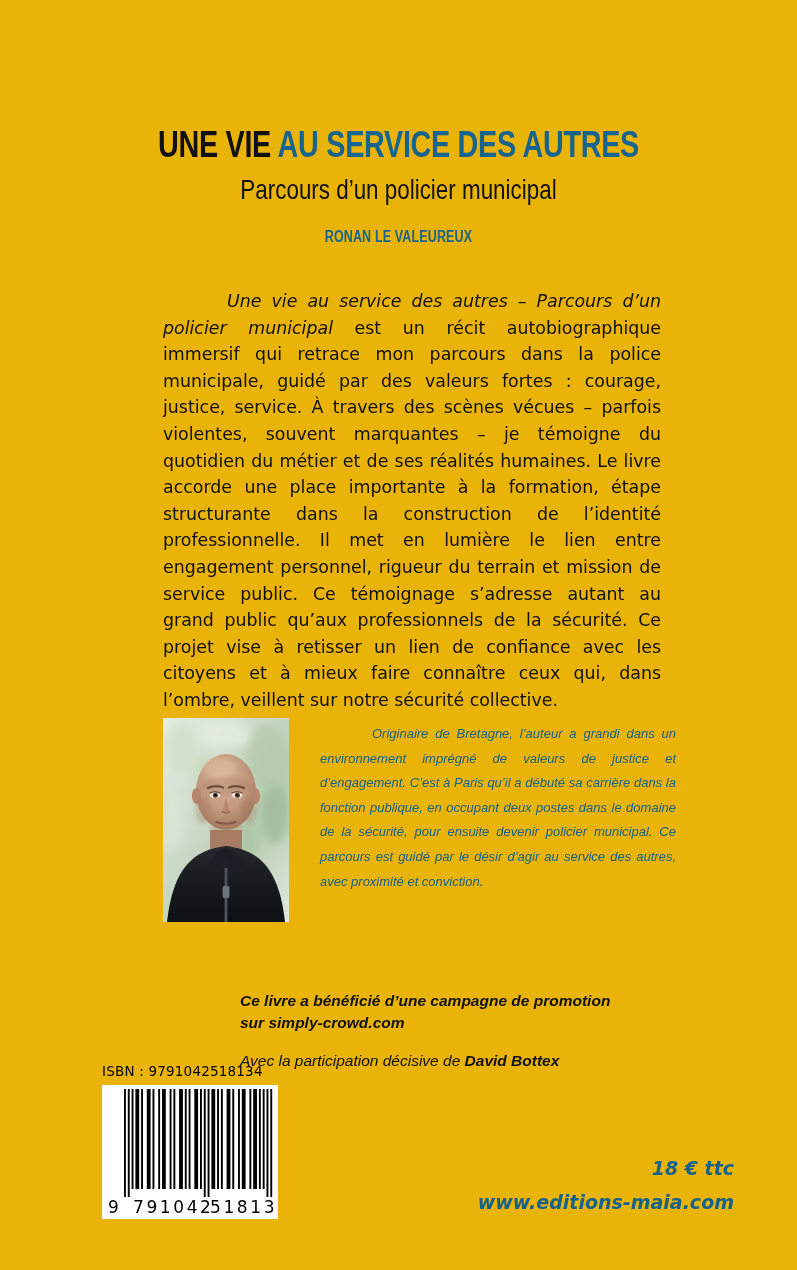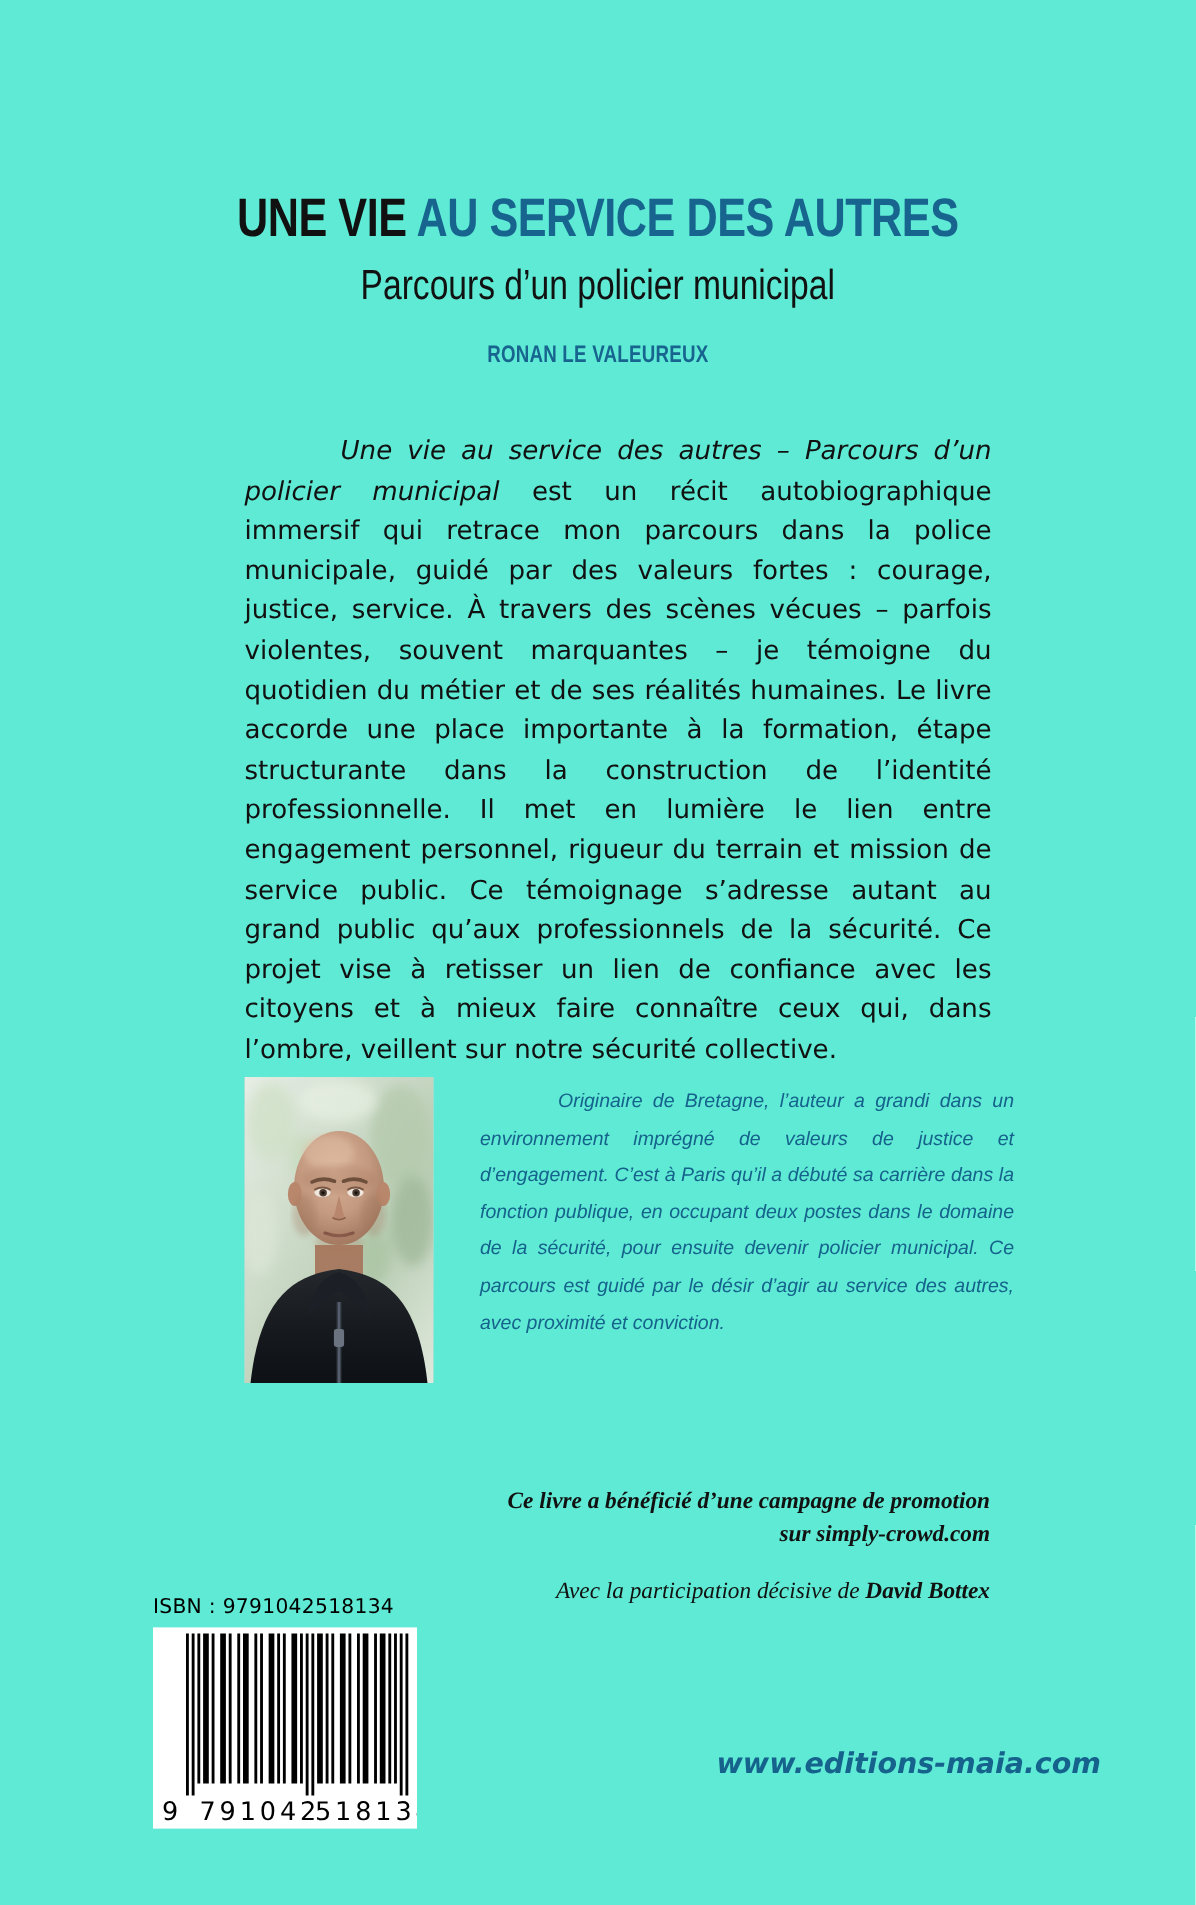--- a/index.html
+++ b/index.html
@@ -12,21 +12,21 @@
     height: 1270px;
     position: relative;
     font-family: "Liberation Sans", sans-serif;
     color: #000000;
     overflow: hidden;
   }
 
   .page {
     position: absolute;
     inset: 0;
-    background: #5eead4;
+    background: #eab308;
   }
 
   
   .title-block {
     position: absolute;
     left: 0;
     right: 0;
     top: 126px;
     text-align: center;
   }
@@ -121,22 +121,22 @@
     color: #15628c;
     text-indent: 52px;
   }
 
   
   .promo {
     position: absolute;
     right: 137px;
     top: 990px;
     width: 420px;
-    text-align: right;
-    font-family: Liberation Serif, serif;
+    text-align: left;
+    font-family: Liberation Sans, sans-serif;
     color: #111111;
   }
   .promo-campaign {
     font-weight: 700;
     font-style: italic;
     font-size: 15.5px;
     line-height: 22px;
   }
   .promo-credit {
     margin-top: 16px;
@@ -356,16 +356,17 @@
         <g font-family="DejaVu Sans, sans-serif" font-size="17" fill="#000000">
           <text x="6" y="128">9</text>
           <text x="31" y="128" letter-spacing="2.6">791042</text>
           <text x="108" y="128" letter-spacing="2.6">518134</text>
         </g>
       </svg>
     </div>
   </div>
 
   <div class="footer-right">
+    <div class="price">18 € ttc</div>
     <div class="publisher-url">www.editions-maia.com</div>
   </div>
 
 </div>
 
 </body></html>

